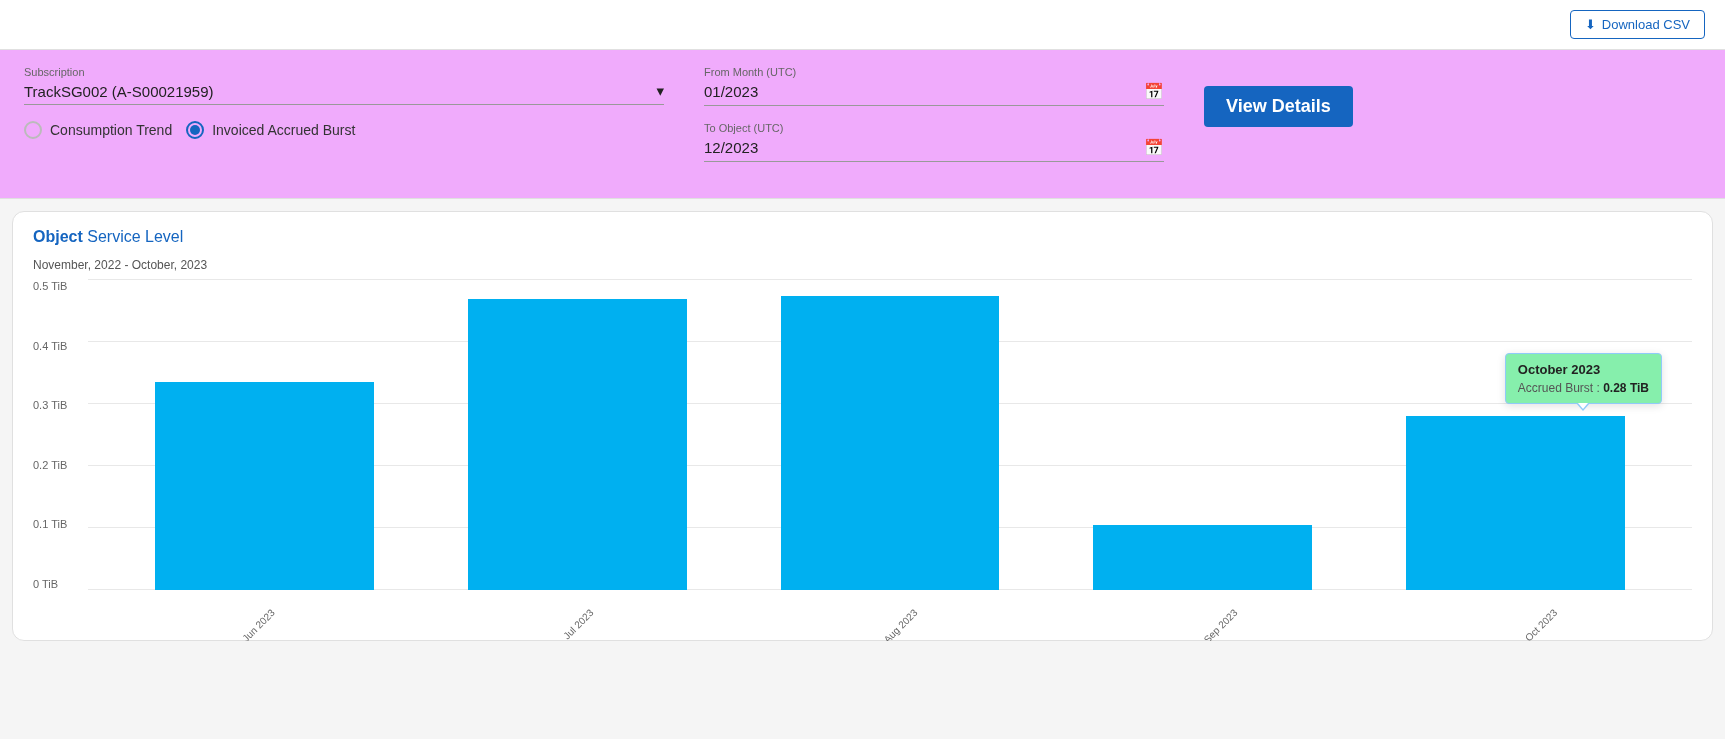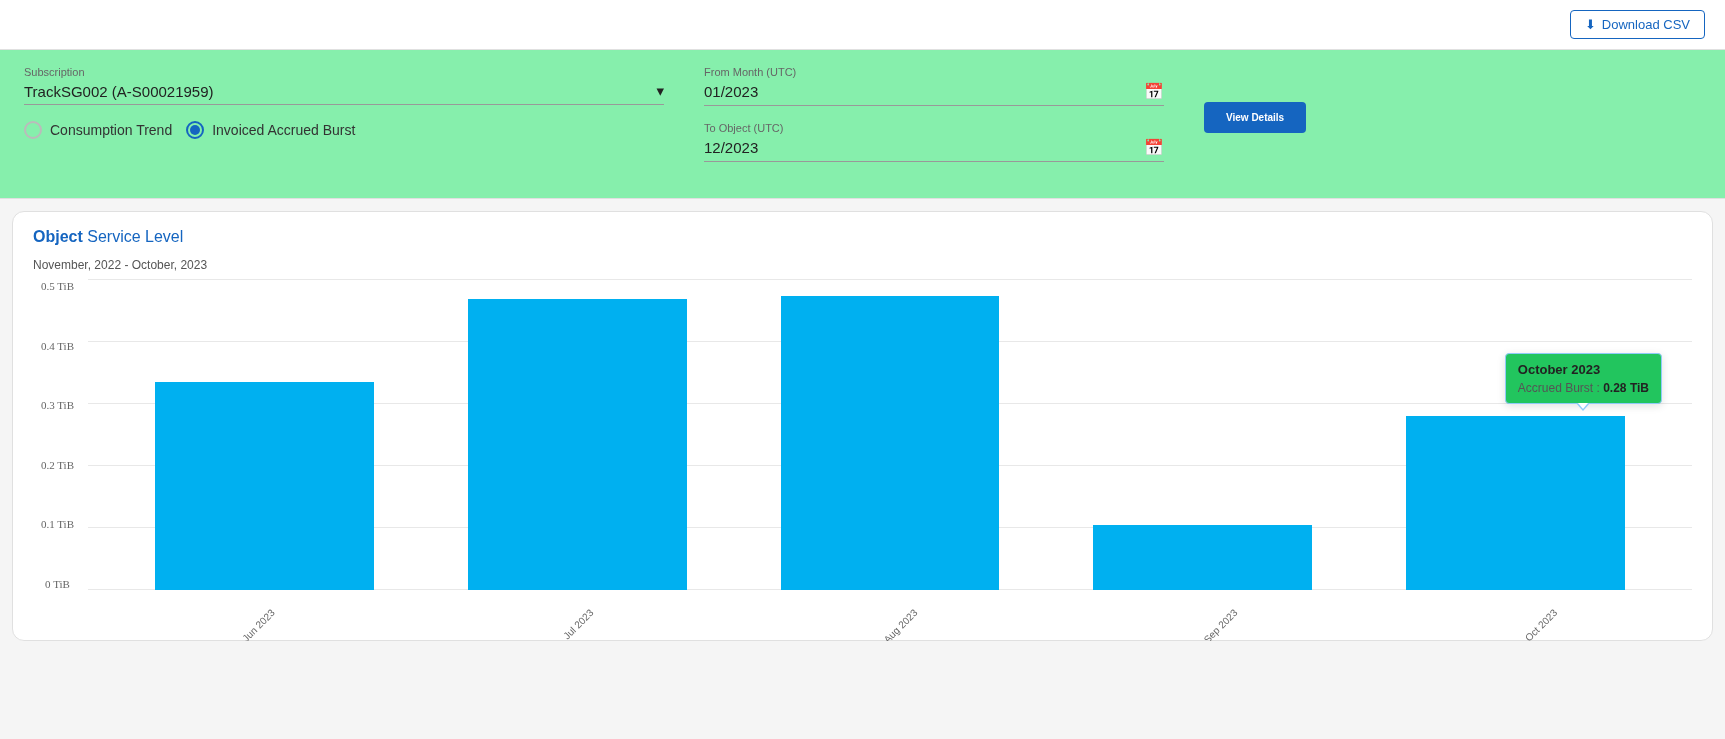--- a/index.html
+++ b/index.html
@@ -21,21 +21,21 @@
       border-radius: 4px;
       cursor: pointer;
       font-size: 13px;
       display: flex;
       align-items: center;
       gap: 6px;
       font-weight: 500;
     }
 
     .filter-section {
-      background: #86efac;
+      background: #f0abfc;
       padding: 16px 24px 20px 24px;
       border-bottom: 1px solid #e0e0e0;
     }
 
     .filter-row {
       display: flex;
       align-items: flex-start;
       gap: 40px;
     }
 
@@ -97,24 +97,24 @@
       cursor: pointer;
     }
 
     .view-details-btn {
       background: #1565c0;
       color: #fff;
       border: none;
       padding: 10px 22px;
       border-radius: 4px;
       cursor: pointer;
-      font-size: 10px;
+      font-size: 18px;
       font-weight: 600;
       white-space: nowrap;
-      margin-top: 36px;
+      margin-top: 20px;
       align-self: flex-start;
     }
 
     .radio-row {
       display: flex;
       align-items: center;
       gap: 14px;
       margin-top: 16px;
     }
 
@@ -201,23 +201,22 @@
       bottom: 30px;
       width: 55px;
       display: flex;
       flex-direction: column-reverse;
       justify-content: space-between;
     }
 
     .y-label {
       font-size: 11px;
       color: #666;
-      text-align: center;
+      text-align: left;
       padding-right: 6px;
-      font-family: Liberation Serif, serif;
     }
 
     
     .grid-lines {
       position: absolute;
       left: 55px;
       right: 0;
       top: 0;
       bottom: 30px;
     }
@@ -280,21 +279,21 @@
       color: #666;
       transform: rotate(-45deg);
       transform-origin: top right;
       white-space: nowrap;
       margin-bottom: 2px;
     }
 
     
     .tooltip {
       position: absolute;
-      background: #22c55e;
+      background: #86efac;
       border: 1.5px solid #90caf9;
       border-radius: 4px;
       padding: 8px 12px;
       font-size: 12px;
       box-shadow: 0 2px 8px rgba(0,0,0,0.12);
       white-space: nowrap;
       pointer-events: none;
     }
 
     .tooltip-title {

